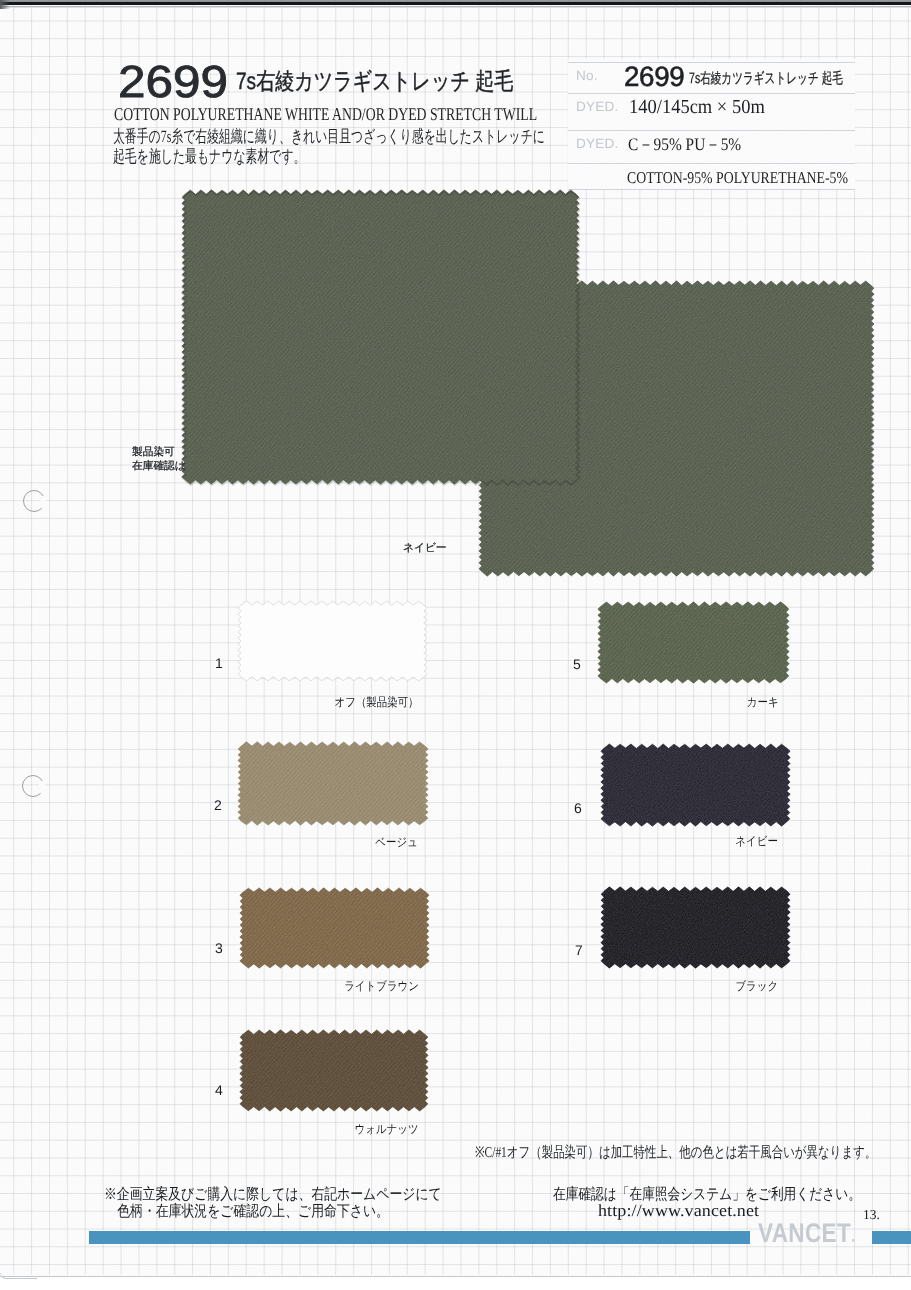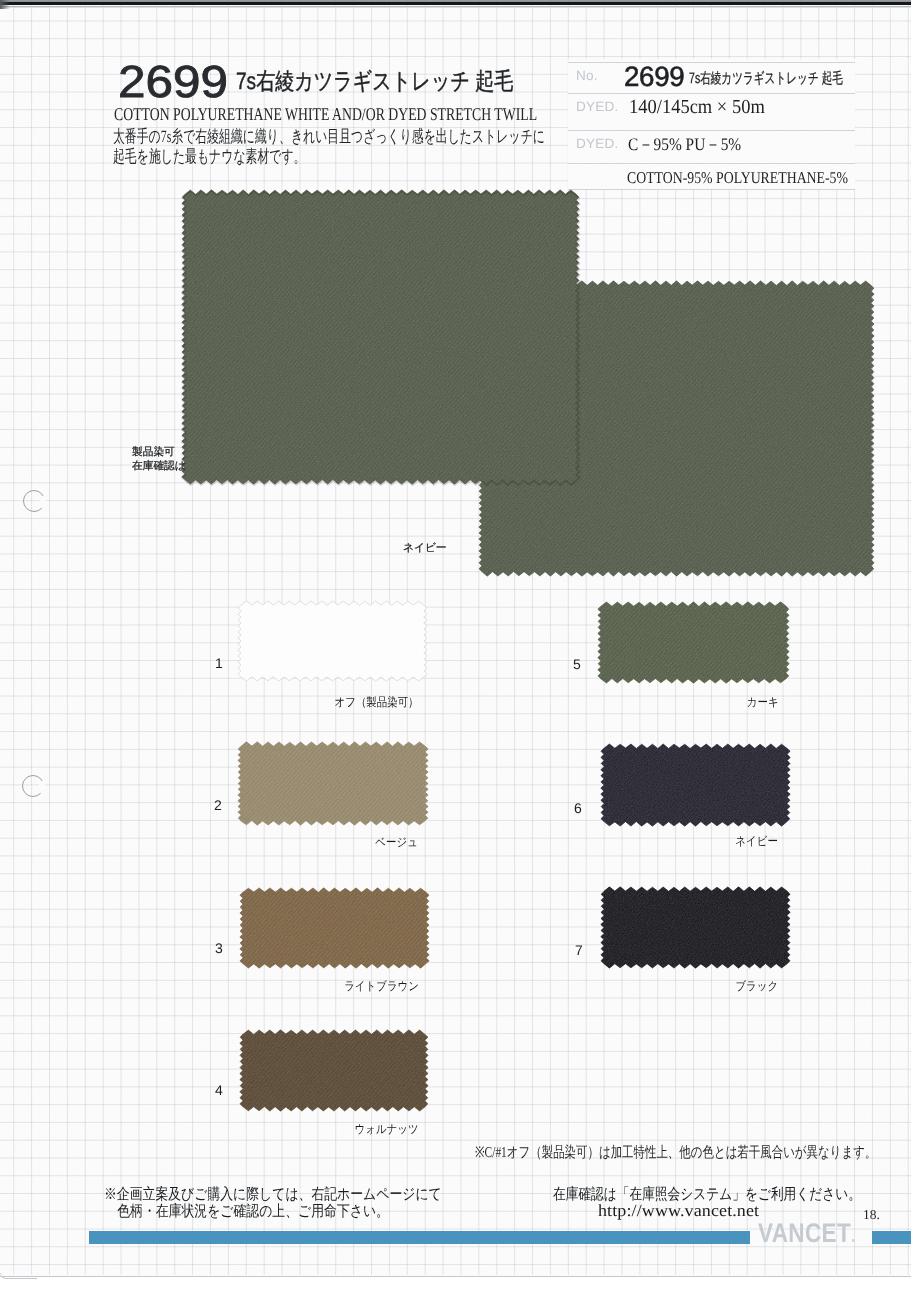--- a/index.html
+++ b/index.html
@@ -399,21 +399,21 @@
   <div class="punch" style="left:22px;top:775px"></div>
 
   <div id="footnote">※C/#1オフ（製品染可）は加工特性上、他の色とは若干風合いが異なります。</div>
 
   <div id="note-l">
     <div>※企画立案及びご購入に際しては、右記ホームページにて</div>
     <div class="l2">色柄・在庫状況をご確認の上、ご用命下さい。</div>
   </div>
   <div id="note-r1">在庫確認は「在庫照会システム」をご利用ください。</div>
   <div id="note-r2">http://www.vancet.net</div>
-  <div id="pageno">18.</div>
+  <div id="pageno">13.</div>
   <div id="band-l"></div>
   <div id="band-r"></div>
   <div id="logo"><span>VANCET</span><span class="dot">.</span></div>
 
   <div id="spec">
     <div class="panel"></div>
     <div class="line" style="top:0px"></div>
     <div class="lbl" style="top:7px">No.</div>
     <div class="val" style="left:54px;top:2px;font-family:'Liberation Sans',sans-serif;font-weight:400;font-size:28px;letter-spacing:-0.3px;line-height:26px;transform:scaleX(0.99);-webkit-text-stroke:0.6px #1a1c1f;">2699</div>
     <div class="val" style="left:119px;top:8px;font-size:15px;font-family:'Liberation Sans',sans-serif;font-weight:400;line-height:17px;transform:scaleX(0.705);-webkit-text-stroke:0.28px #1a1c1f;">7s右綾カツラギストレッチ 起毛</div>

